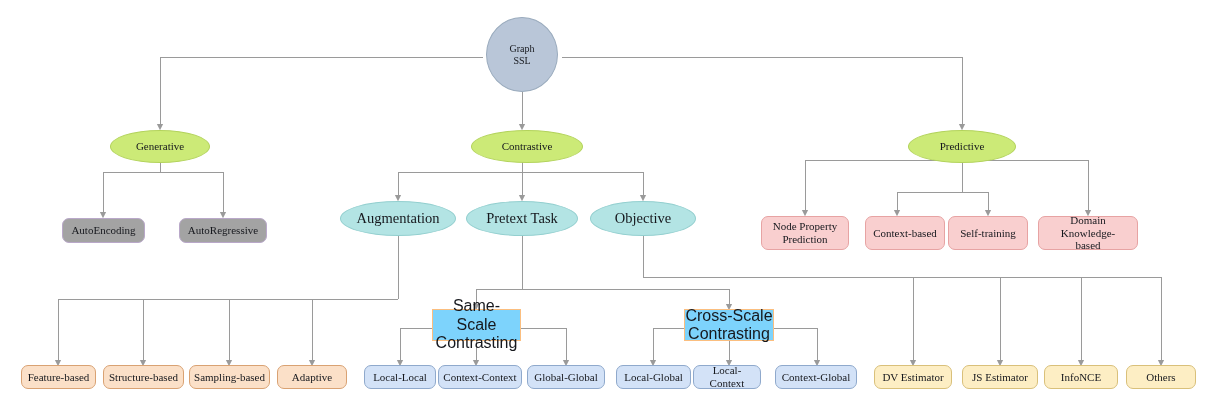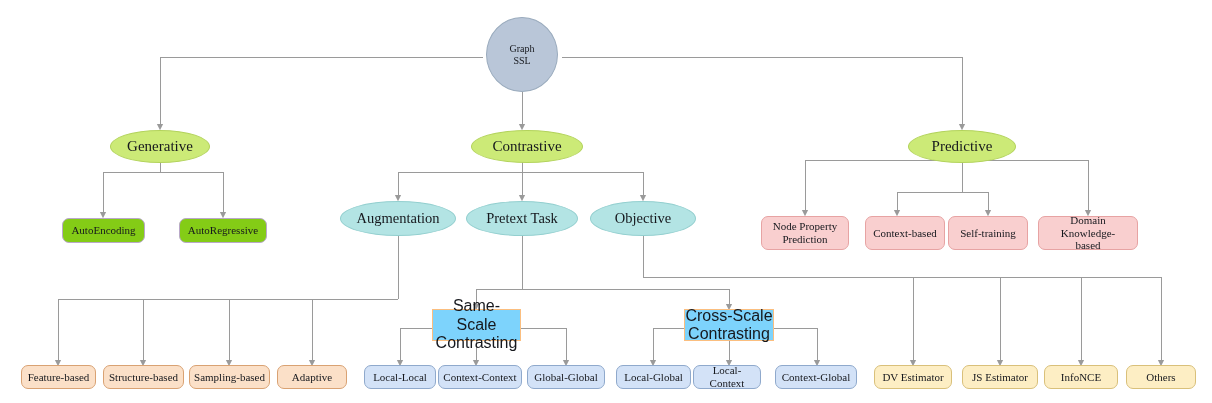--- a/index.html
+++ b/index.html
@@ -19,26 +19,26 @@
     text-align:center;
     color:#16181d;
     line-height:1.15;
   }
   
   .ellipse{border-radius:50%;border:1px solid #9aa6ae;}
   .root-node{
     background:#b9c6d8;border:1px solid #9aabbd;
     font-size:10px;
   }
-  .lvl1{background:#ccea77;border:1px solid #b3d35c;font-size:15px;}
+  .lvl1{background:#ccea77;border:1px solid #b3d35c;font-size:11px;}
   .lvl2{background:#b3e4e4;border:1px solid #93cfcf;font-size:14.5px;}
 
   
   .rrect{border-radius:7px;font-size:11px;padding:2px 4px;}
-  .purple{background:#84cc16;border:1px solid #b9a8c9;}
+  .purple{background:#a3a3a3;border:1px solid #b9a8c9;}
   .pink{background:#f9cfcf;border:1px solid #e7a3a3;}
   .peach{background:#fbe0c8;border:1px solid #d9a273;}
   .blue{background:#d3e2f7;border:1px solid #8fa9cc;}
   .yellow{background:#fdeec4;border:1px solid #d9c07a;}
 
   
   .orange{
     background:#7dd3fc;border:1px solid #fbbe7f;
     font-family:"Liberation Sans", sans-serif;
     font-size:16px;border-radius:0;

